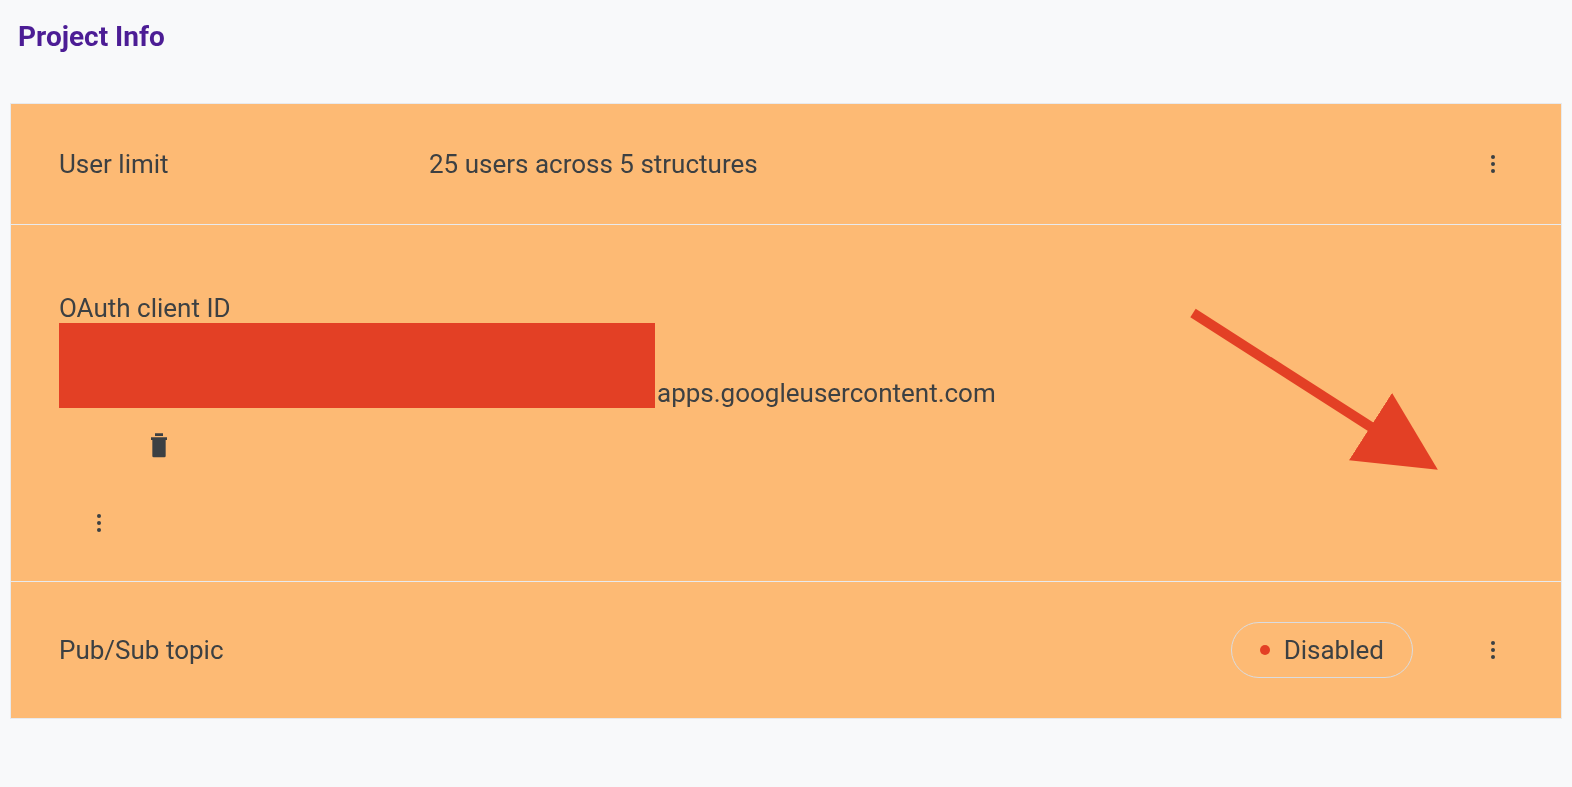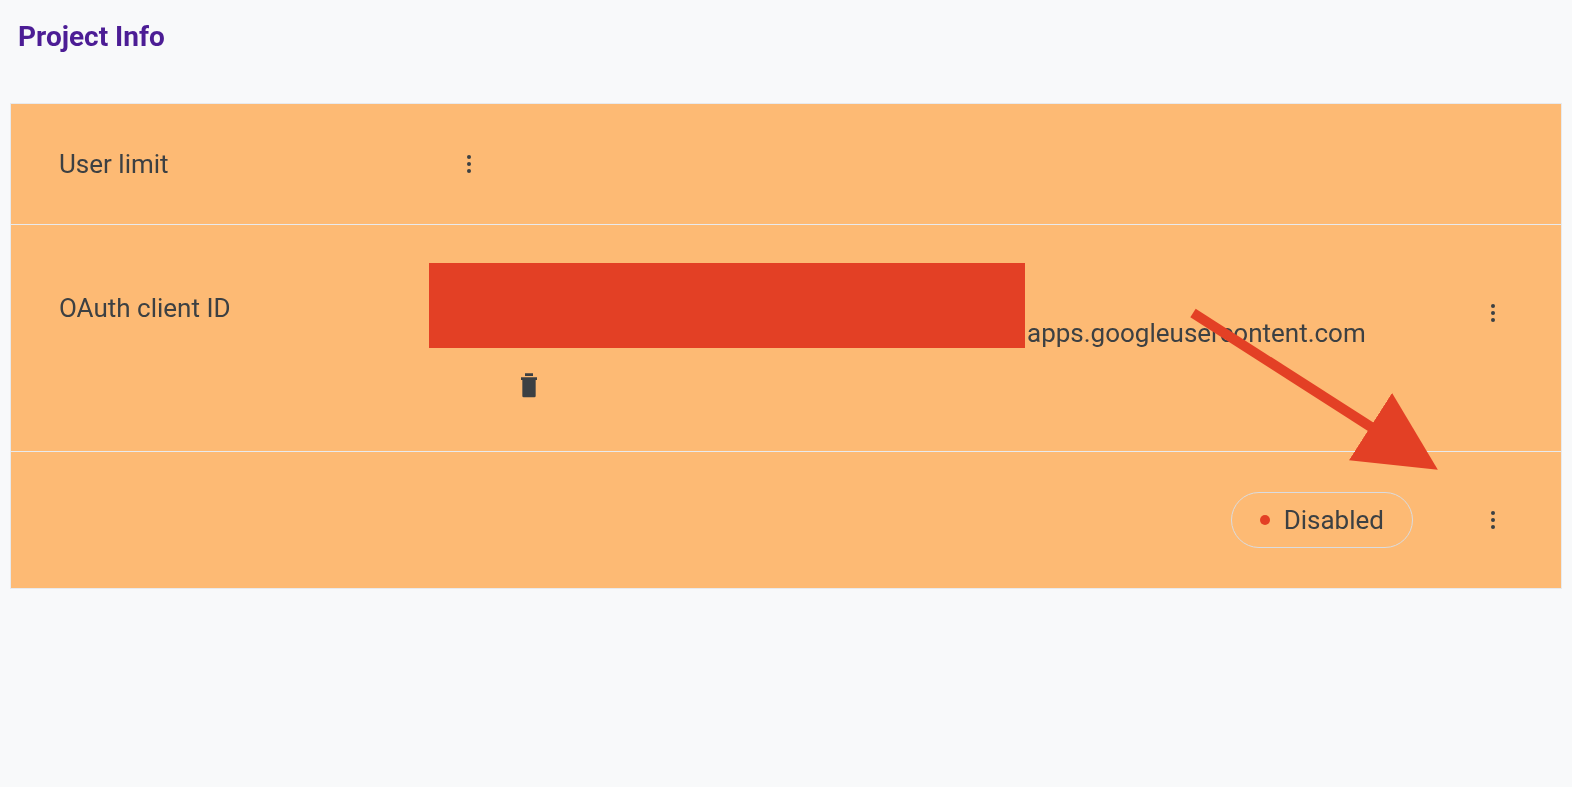--- a/index.html
+++ b/index.html
@@ -77,20 +77,21 @@
       display: inline-block;
       vertical-align: middle;
       margin-right: 0px;
     }
     .oauth-suffix {
       font-size: 26px;
       color: #3c4043;
       margin-left: 2px;
     }
     .oauth-row {
+      flex-direction: column;
       align-items: flex-start;
       padding-top: 38px;
       padding-bottom: 38px;
     }
     .oauth-value-wrap {
       flex: 1;
       display: flex;
       flex-direction: column;
       align-items: flex-start;
     }
@@ -137,20 +138,21 @@
   </style>
 </head>
 <body>
 
 <h1 class="page-title">Project Info</h1>
 
 <div class="card">
 
   <div class="row">
     <div class="row-label">User limit</div>
+    <div class="row-value">25 users across 5 structures</div>
     <div class="row-actions">
       <button class="more-btn">
         <svg class="more-icon" viewBox="0 0 24 24" fill="#3c4043">
           <circle cx="12" cy="5" r="2"></circle>
             <circle cx="12" cy="12" r="2"></circle>
             <circle cx="12" cy="19" r="2"></circle>
         </svg>
       </button>
     </div>
   </div>
@@ -182,20 +184,21 @@
       <defs>
         <marker id="arrowhead" markerWidth="8" markerHeight="8" refX="6" refY="4" orient="auto">
           <polygon points="0 0, 8 4, 0 8" fill="#e34025"></polygon>
         </marker>
       </defs>
       <line x1="10" y1="10" x2="238" y2="156" stroke="#e34025" stroke-width="10" marker-end="url(#arrowhead)"></line>
     </svg>
   </div>
 
   <div class="row">
+    <div class="row-label">Pub/Sub topic</div>
     <div class="row-value">
       <span class="chip">
         <span class="chip-dot"></span>
         <span>Disabled</span>
       </span>
     </div>
     <div class="row-actions">
       <button class="more-btn">
         <svg class="more-icon" viewBox="0 0 24 24" fill="#3c4043">
           <circle cx="12" cy="5" r="2"></circle>

